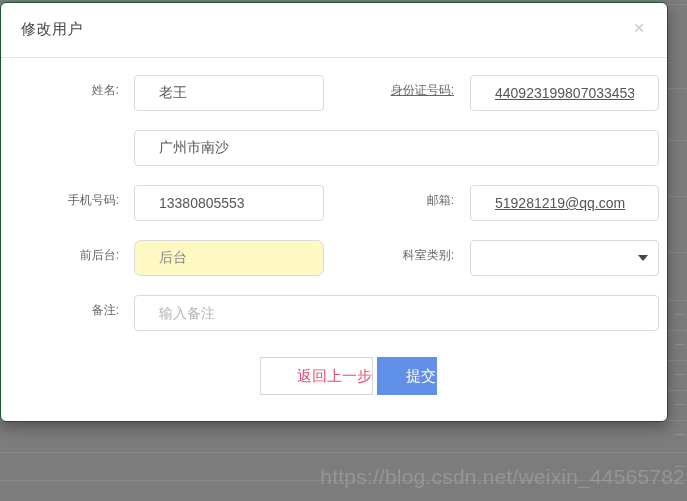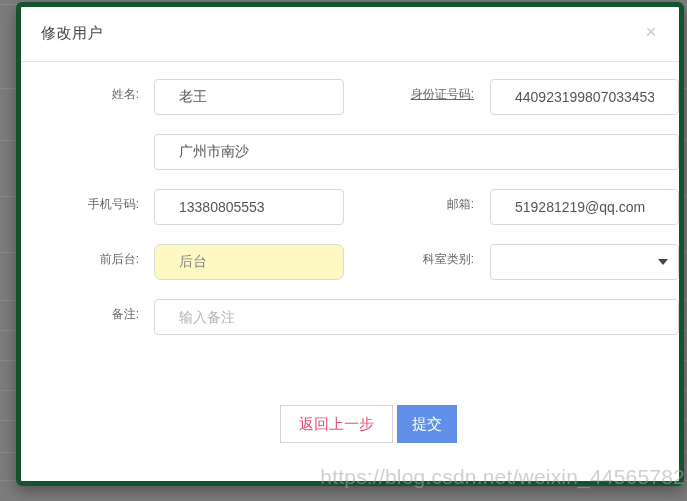--- a/index.html
+++ b/index.html
@@ -32,26 +32,26 @@
     position: absolute;
     right: 2px;
     width: 10px;
     height: 1px;
     background: rgba(255,255,255,0.16);
   }
 
   
   #modal {
     position: absolute;
-    left: 16px;
+    left: 0px;
     top: 2px;
     width: 668px;
-    height: 484px;
+    height: 420px;
     background: #ffffff;
-    border: 5px solid #14532d;
+    border: 1px solid #14532d;
     border-radius: 6px;
     box-shadow: 0 5px 15px rgba(0,0,0,0.35);
     box-sizing: border-box;
     overflow: hidden;
   }
 
   #modal-header {
     position: relative;
     height: 55px;
     border-bottom: 1px solid #e5e5e5;
@@ -124,21 +124,21 @@
     border: 1px solid #d9d9d9;
     border-radius: 4px;
     background: #ffffff;
     font-size: 14px;
     color: #555555;
     padding: 0 24px;
     line-height: 34px;
     font-family: "Liberation Sans", "DejaVu Sans", sans-serif;
     outline: none;
   }
-  .col-right .field-control { left: 135px; right: 10px; }
+  .col-right .field-control { left: 135px; right: 10px; text-decoration: underline; }
   .col-full  .field-control { left: 133px; right: 10px; }
 
   .field-control::placeholder { color: #b4b4b4; }
   .field-control.is-disabled {
     background: #fef9c3;
     color: #888888;
     cursor: not-allowed;
     border-radius: 7px;
   }
 
@@ -184,26 +184,25 @@
     margin-top: 5px;
   }
   .btn {
     position: absolute;
     top: 10px;
     height: 38px;
     box-sizing: border-box;
     border-radius: 0;
     font-size: 15px;
     line-height: 36px;
-    text-align: center;
+    text-align: right;
     cursor: pointer;
     user-select: none;
     font-family: "Liberation Sans", "DejaVu Sans", sans-serif;
     padding: 0;
-    margin-top: 44px;
   }
   #btn-back {
     left: 259px;
     width: 113px;
     background: #ffffff;
     border: 1px solid #d6d6d6;
     color: #e84b74;
   }
   #btn-submit {
     left: 376px;

